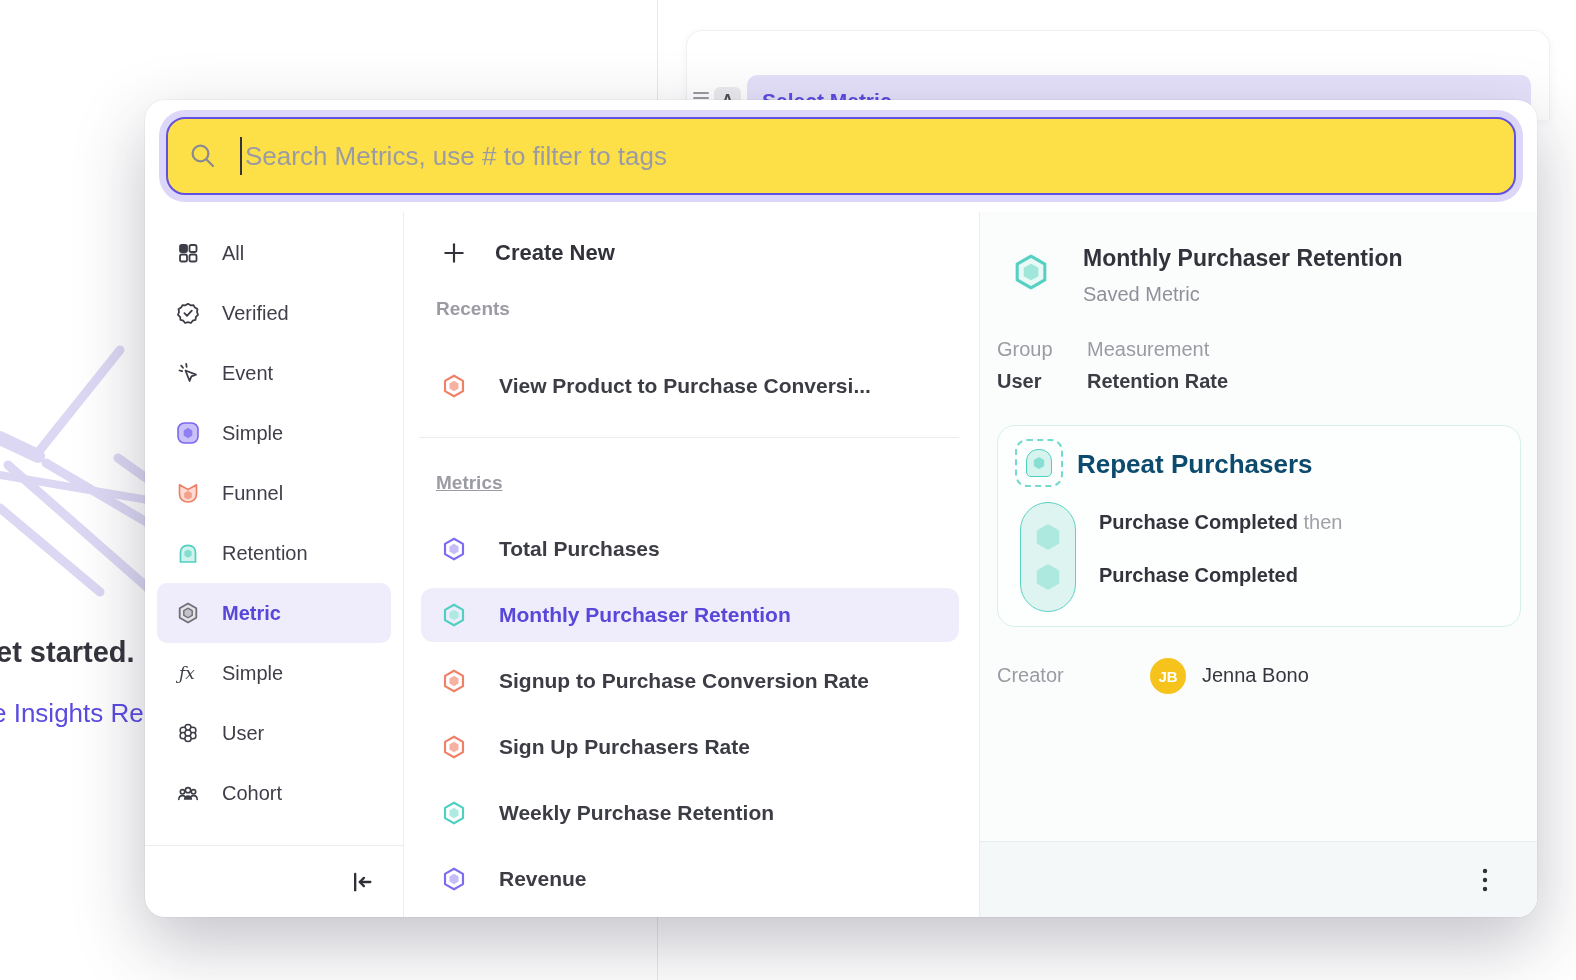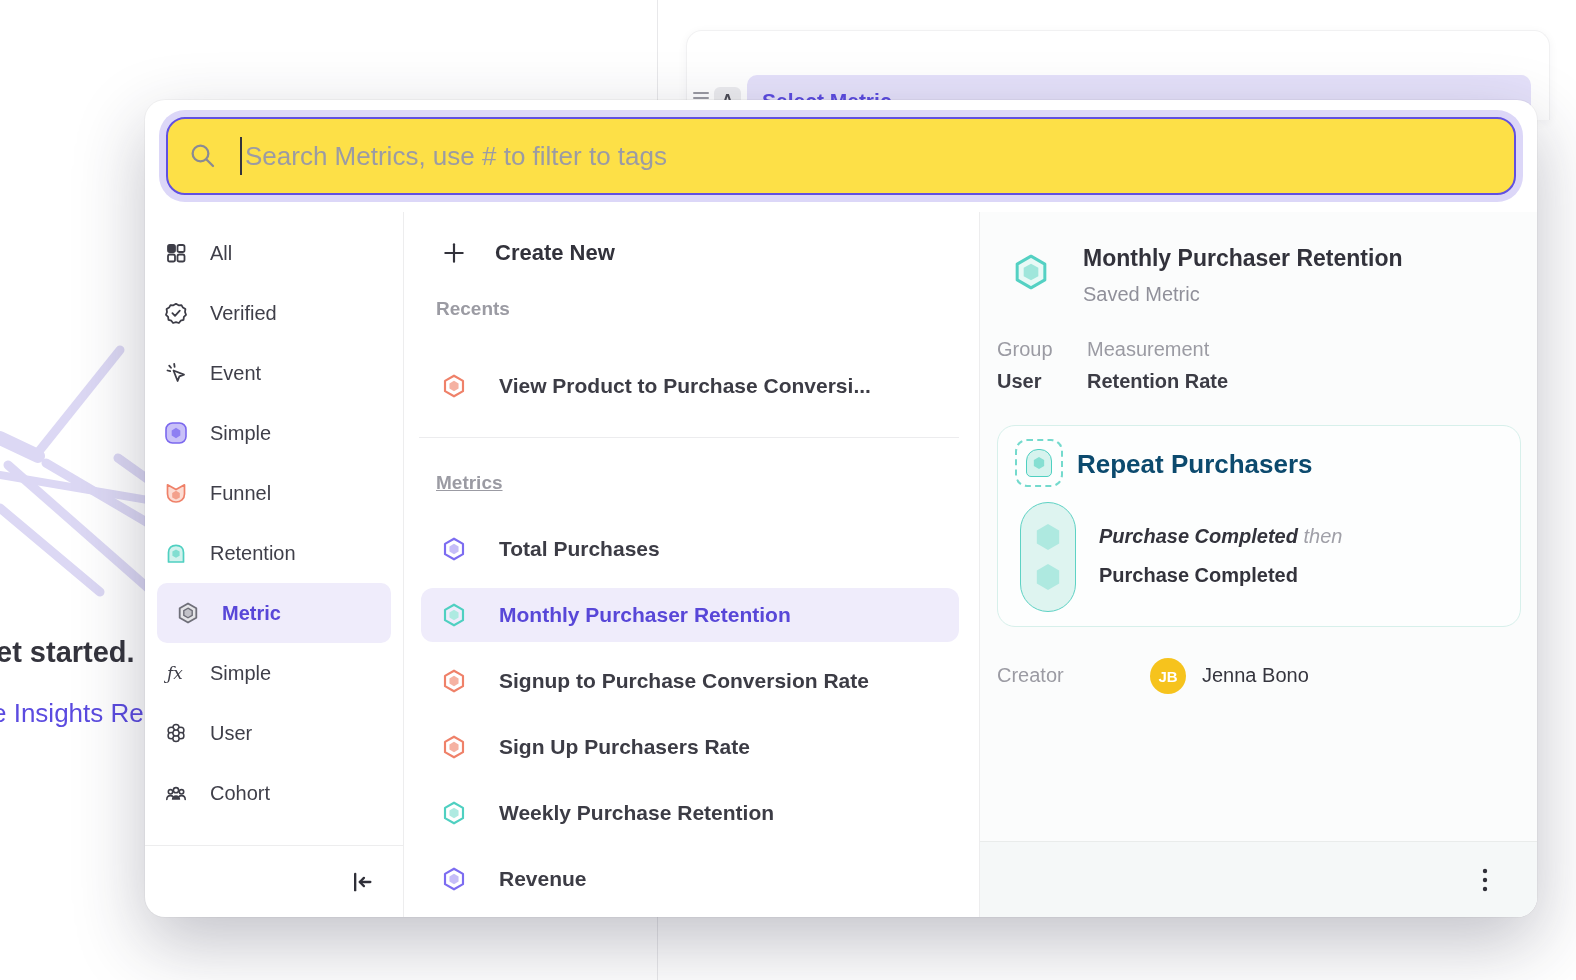--- a/index.html
+++ b/index.html
@@ -28,21 +28,21 @@
   .search-box svg { flex:0 0 auto; margin-right:22px; }
   .caret { width:2px; height:38px; background:#33333c; margin-right:3px; }
   .search-input { flex:1; border:none; outline:none; background:transparent; font-family:"Liberation Sans",sans-serif; font-size:26px; color:#3b3b45; }
   .search-input::placeholder { color:#9b9ba4; }
 
   .modal-body { position:absolute; left:0; right:0; top:112px; bottom:0; display:flex; }
 
   
   .sidebar { position:relative; width:258px; flex:0 0 258px; }
   .side-rows { padding-top:11px; }
-  .side-row { height:60px; display:flex; align-items:center; padding-left:19px; gap:22px; font-size:20px; font-weight:500; color:#3f3f49; cursor:pointer; }
+  .side-row { height:60px; display:flex; align-items:center; padding-left:31px; gap:22px; font-size:20px; font-weight:500; color:#3f3f49; cursor:pointer; }
   .side-row .sicon { width:24px; height:24px; display:flex; align-items:center; justify-content:center; }
   .side-row.sel { margin:0 12px; padding-left:19px; background:#efecfb; border-radius:10px; color:#5847d8; font-weight:600; }
   .side-footer { position:absolute; left:0; right:0; bottom:0; height:72px; border-top:1px solid #ededee; }
   .collapse-btn { position:absolute; right:28px; top:22px; width:28px; height:28px; background:none; border:none; cursor:pointer; padding:0; }
 
   
   .listcol { position:relative; flex:1; border-left:1px solid #ededee; }
   .create-row { position:absolute; left:37px; top:19px; height:44px; display:flex; align-items:center; gap:28px; font-size:22px; font-weight:600; color:#32323b; cursor:pointer; }
   .sec-label { position:absolute; left:32px; height:24px; font-size:19px; font-weight:600; color:#9b9ba3; }
   .sec-recents { top:86px; }
@@ -66,21 +66,21 @@
 
   .def-card { position:absolute; left:17px; top:213px; width:524px; height:202px; background:#fdfefe; border:1.5px solid #d7f0eb; border-radius:18px; }
   .dashed-ic { position:absolute; left:17px; top:13px; width:48px; height:48px; border:2px dashed #74dacd; border-radius:12px; display:flex; align-items:center; justify-content:center; }
   .arch { width:26px; height:28px; background:#d6f3ee; border:1.5px solid #4fd0c1; border-radius:12px 12px 5px 5px; display:flex; align-items:center; justify-content:center; }
   .arch .minihex { width:12px; height:12px; background:#86dfd2; clip-path:polygon(50% 0,93% 25%,93% 75%,50% 100%,7% 75%,7% 25%); }
   .def-title { position:absolute; left:79px; top:23px; font-size:26px; font-weight:700; color:#0c4a6e; }
   .capsule { position:absolute; left:22px; top:76px; width:56px; height:110px; background:#def4f0; border:1.5px solid #5ed2c4; border-radius:28px; }
   .capsule .chex { position:absolute; left:14px; width:26px; height:26px; background:#aee9e0; clip-path:polygon(50% 0,93% 25%,93% 75%,50% 100%,7% 75%,7% 25%); }
   .chex1 { top:21px; } .chex2 { top:61px; }
   .step-line { position:absolute; left:101px; height:26px; font-size:20px; font-weight:600; color:#33333c; white-space:nowrap; }
-  .step1 { top:99px;font-style:italic; } .step2 { top:138px; }
+  .step1 { top:85px; } .step2 { top:138px; }
   .then { font-weight:400; color:#a0a0a8; }
 
   .creator-label { position:absolute; left:17px; top:452px; font-size:20px; color:#9b9ba3; }
   .avatar { position:absolute; left:170px; top:446px; width:36px; height:36px; border-radius:50%; background:#f6c31d; color:#fff; font-size:15px; font-weight:700; display:flex; align-items:center; justify-content:center; }
   .creator-name { position:absolute; left:222px; top:452px; font-size:20px; font-weight:500; color:#35353e; }
 
   .d-footer { position:absolute; left:0; right:0; bottom:0; height:76px; border-top:1px solid #e9eceb; background:#f5f8f8; }
   .kebab-btn { position:absolute; right:40px; top:22px; width:24px; height:32px; border:none; background:none; cursor:pointer; }
 </style>
 </head>

